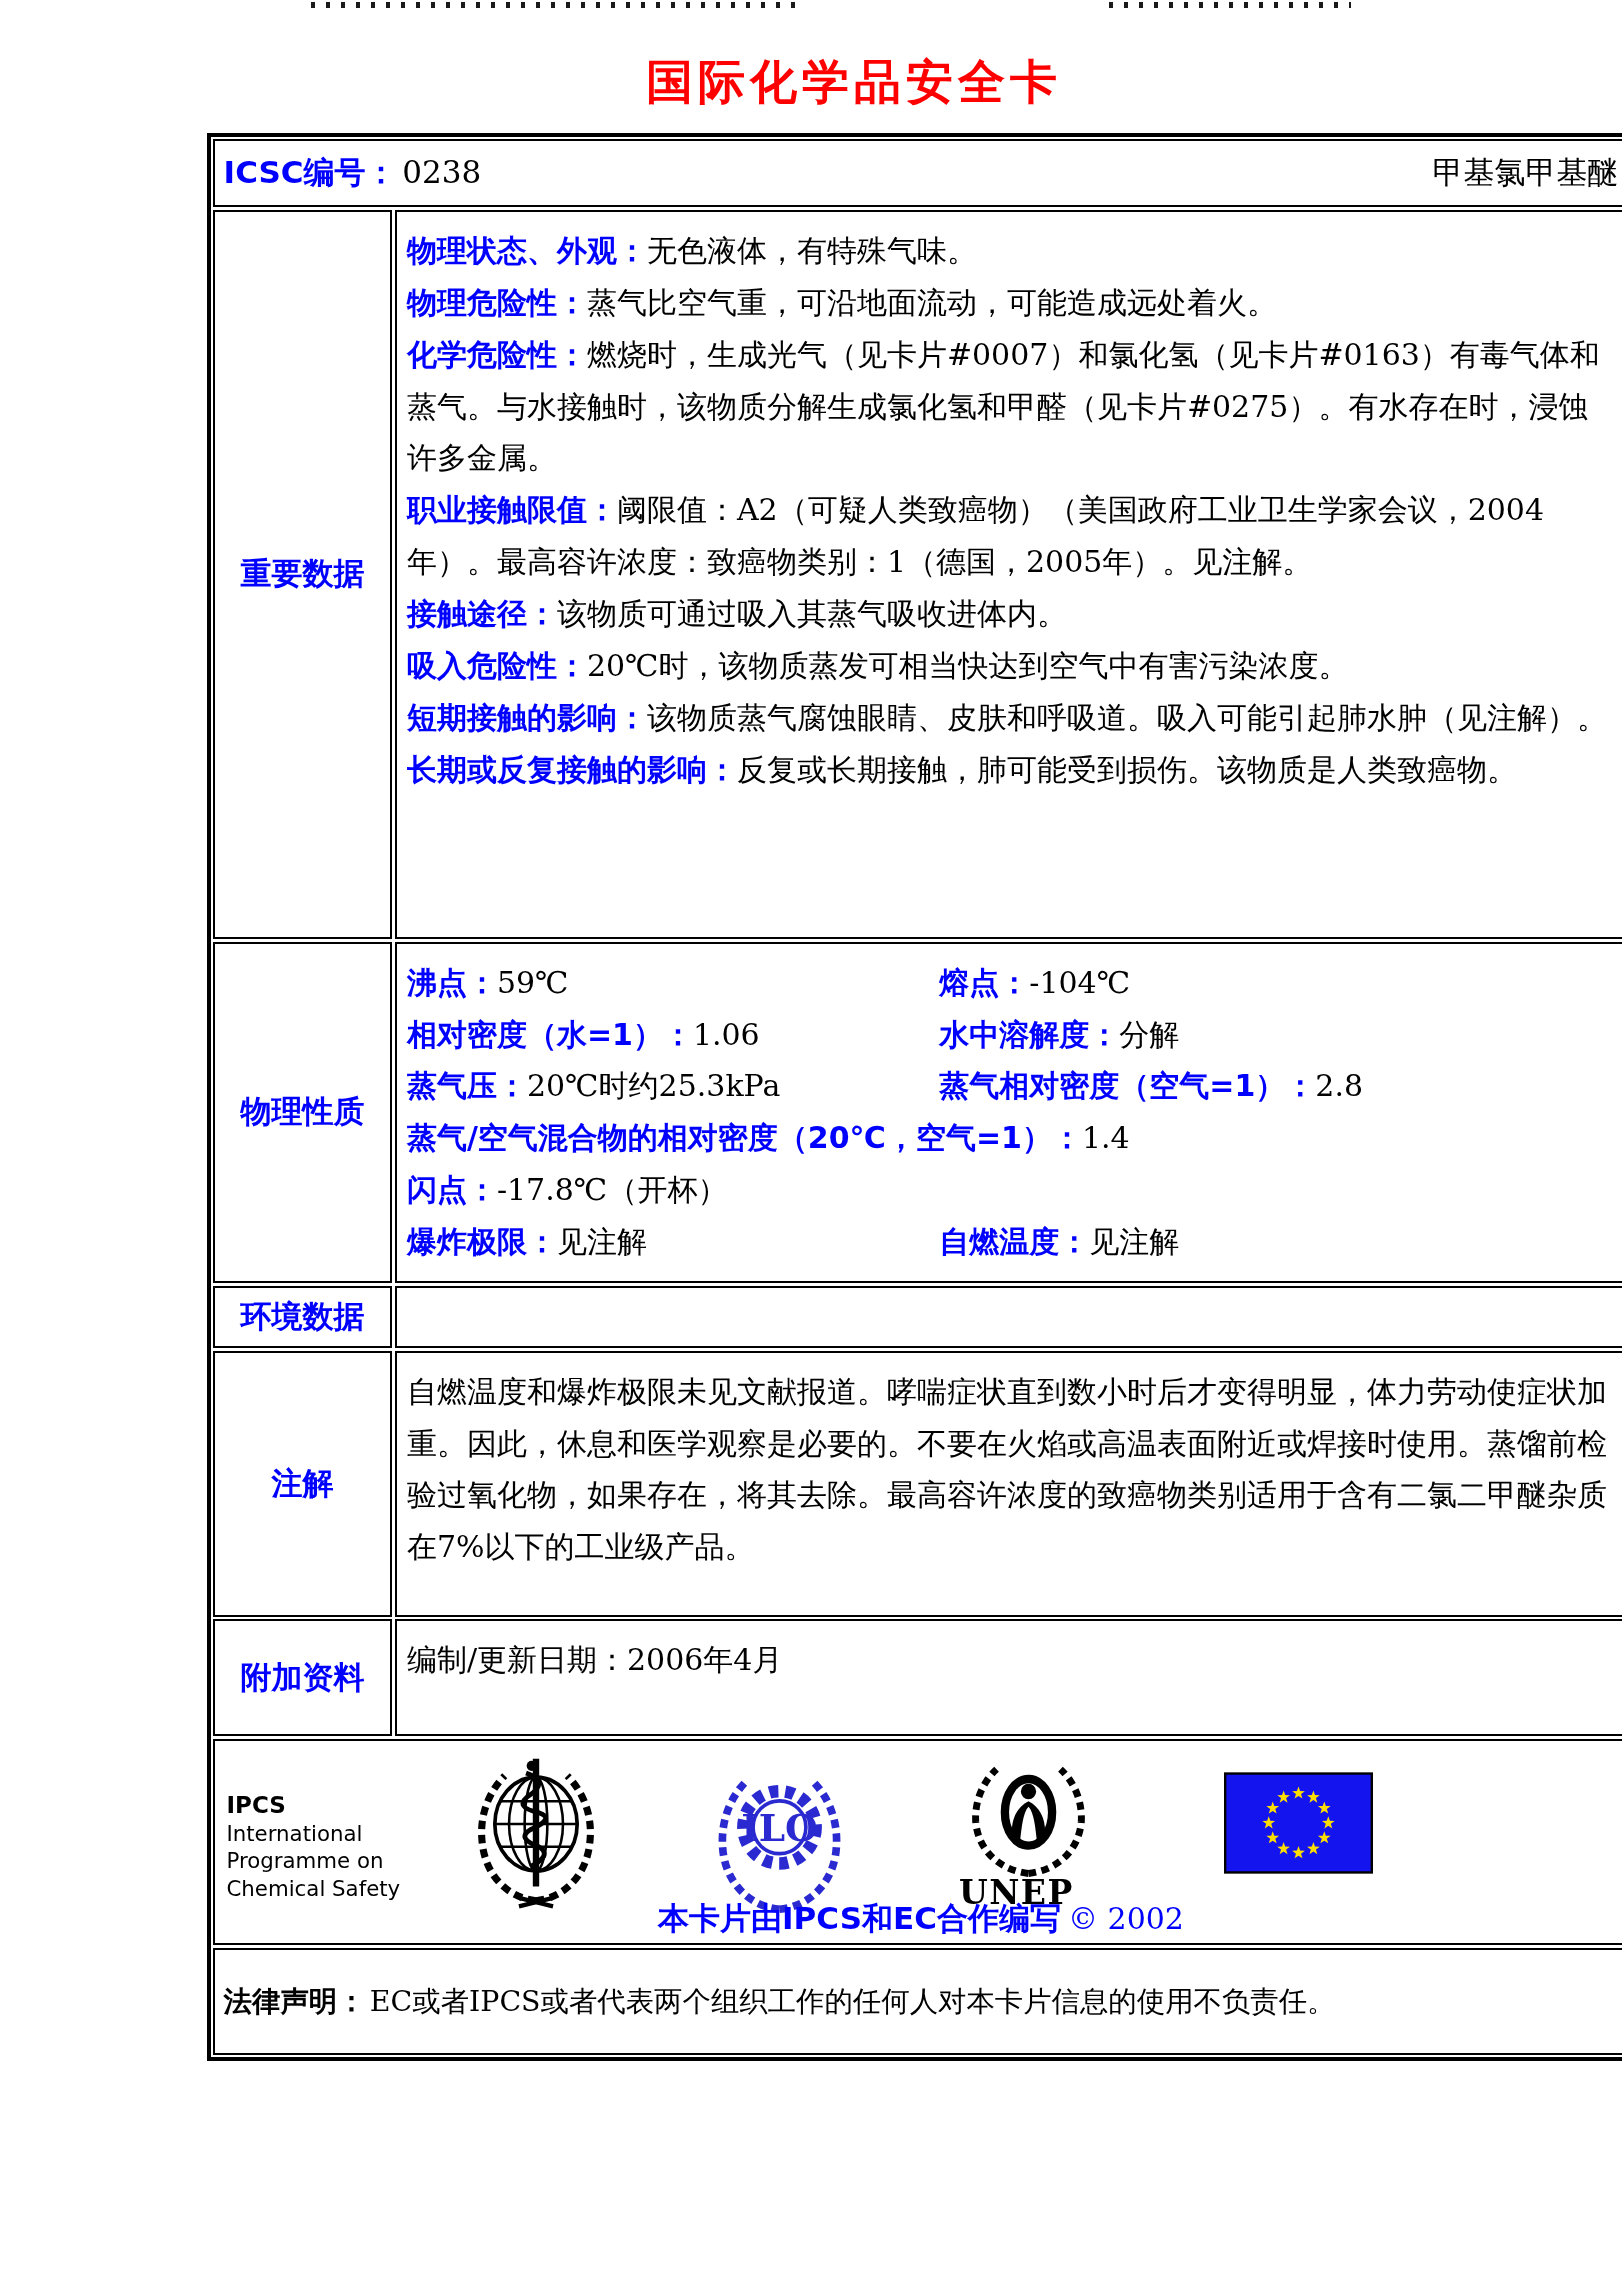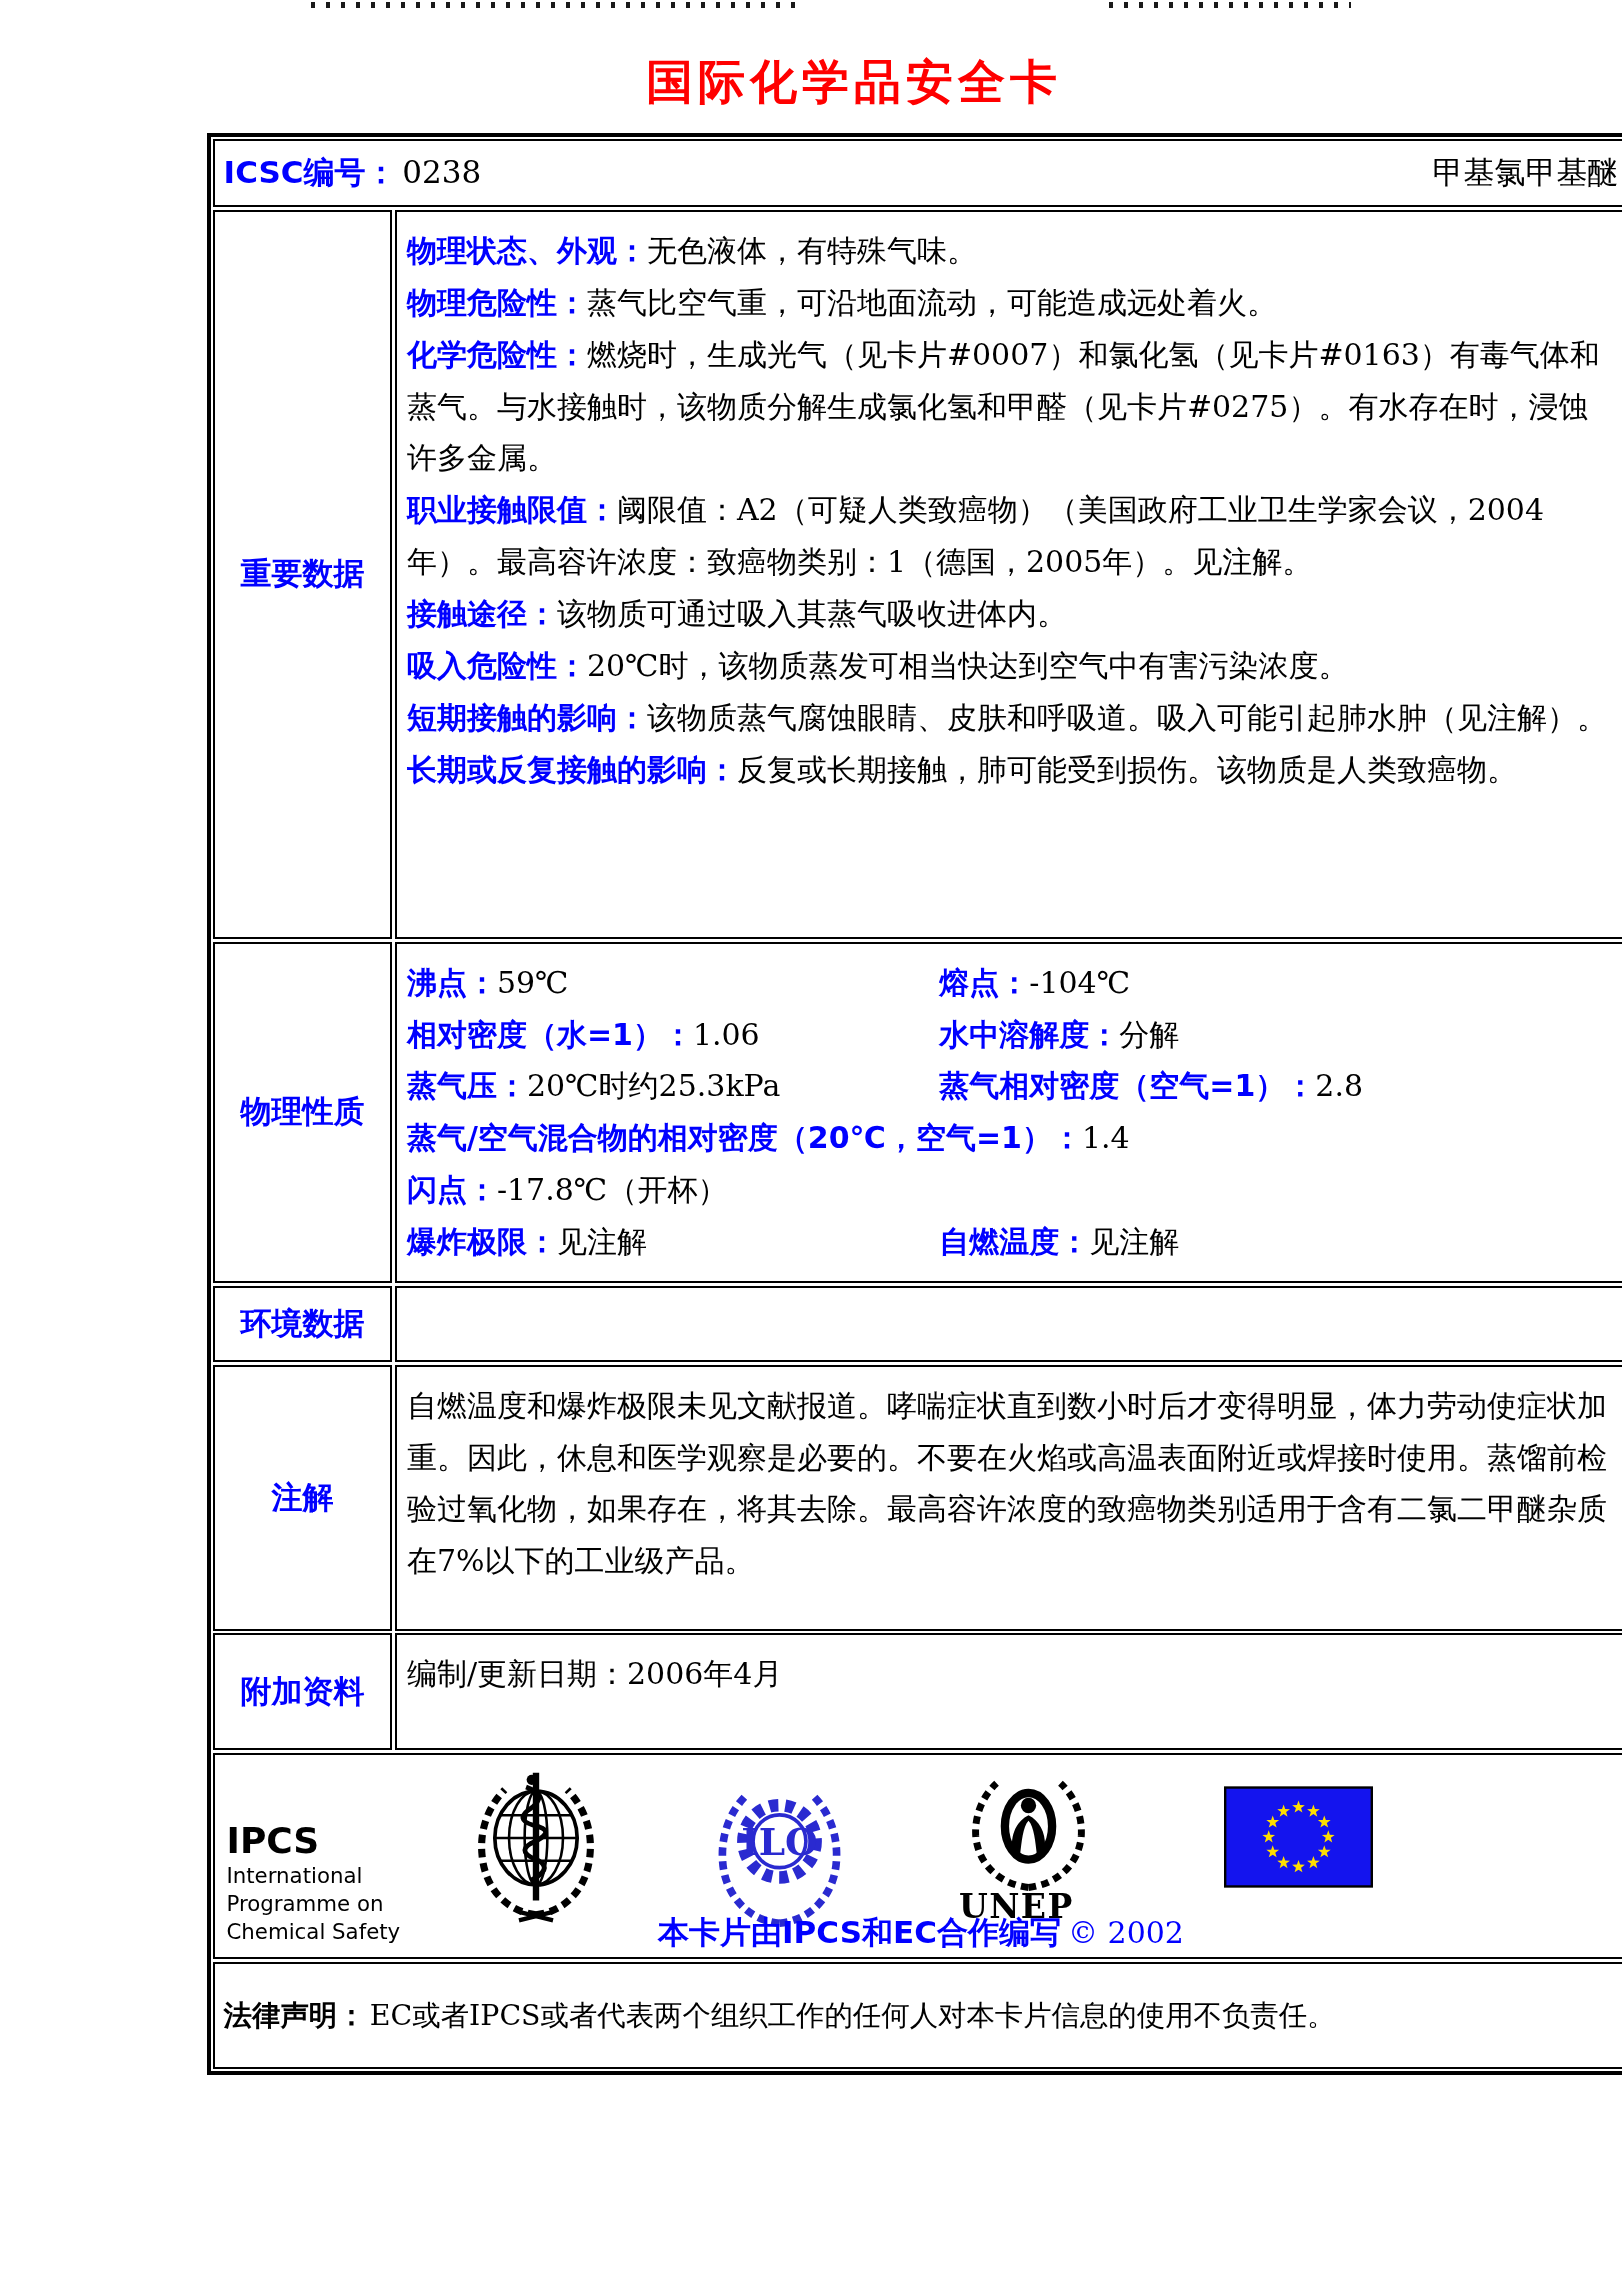--- a/index.html
+++ b/index.html
@@ -40,37 +40,37 @@
     display:flex;justify-content:space-between;align-items:center;
     padding:0 8.5px;min-height:68px;font-size:31px;
   }
   .icsc-label{color:var(--accent-blue);font-weight:bold;font-family:"DejaVu Sans",sans-serif;}
   .icsc-number{font-family:"DejaVu Serif",serif;padding-left:5.7px;}
   .chem-name{font-family:"DejaVu Serif",serif;}
 
   .label-cell{
     display:flex;align-items:center;justify-content:center;text-align:center;
     color:var(--accent-blue);font-weight:bold;font-family:"DejaVu Sans",sans-serif;
-    font-size:31px;padding:15px;
+    font-size:31px;padding:8px;
   }
   .content-cell{padding:13px 10px;font-size:30px;line-height:1.73;}
   .inline-label{color:var(--accent-blue);font-weight:bold;font-family:"DejaVu Sans",sans-serif;}
 
   .imp-content{min-height:729px;}
   .phys-content{min-height:321px;}
   .env-content{min-height:50px;}
   .notes-content{min-height:266px;}
   .add-content{min-height:117px;}
 
   .pp-row{display:grid;grid-template-columns:44% 56%;}
   .pp-row.full{grid-template-columns:100%;}
 
   .footer-cell{position:relative;min-height:206px;}
   .ipcs-block{position:absolute;left:11.4px;top:51px;font-family:"DejaVu Sans",sans-serif;}
-  .ipcs-acronym{font-size:36px;font-weight:bold;line-height:1.2;margin-top:13px;}
+  .ipcs-acronym{font-size:23px;font-weight:bold;line-height:1.2;}
   .ipcs-line{font-size:21.3px;line-height:1.3;}
   .logo{position:absolute;}
   .who-logo{left:250px;top:8.5px;}
   .ilo-logo{left:495px;top:18.5px;}
   .unep-block{position:absolute;left:744px;top:12.8px;width:139px;}
   .unep-word{font-family:"DejaVu Serif",serif;font-weight:bold;font-size:33px;
     letter-spacing:1.4px;margin-top:-5.7px;line-height:1;}
   .eu-flag{left:1009px;top:31px;}
   .footer-caption{
     position:absolute;left:0;right:0;bottom:2.8px;text-align:center;

